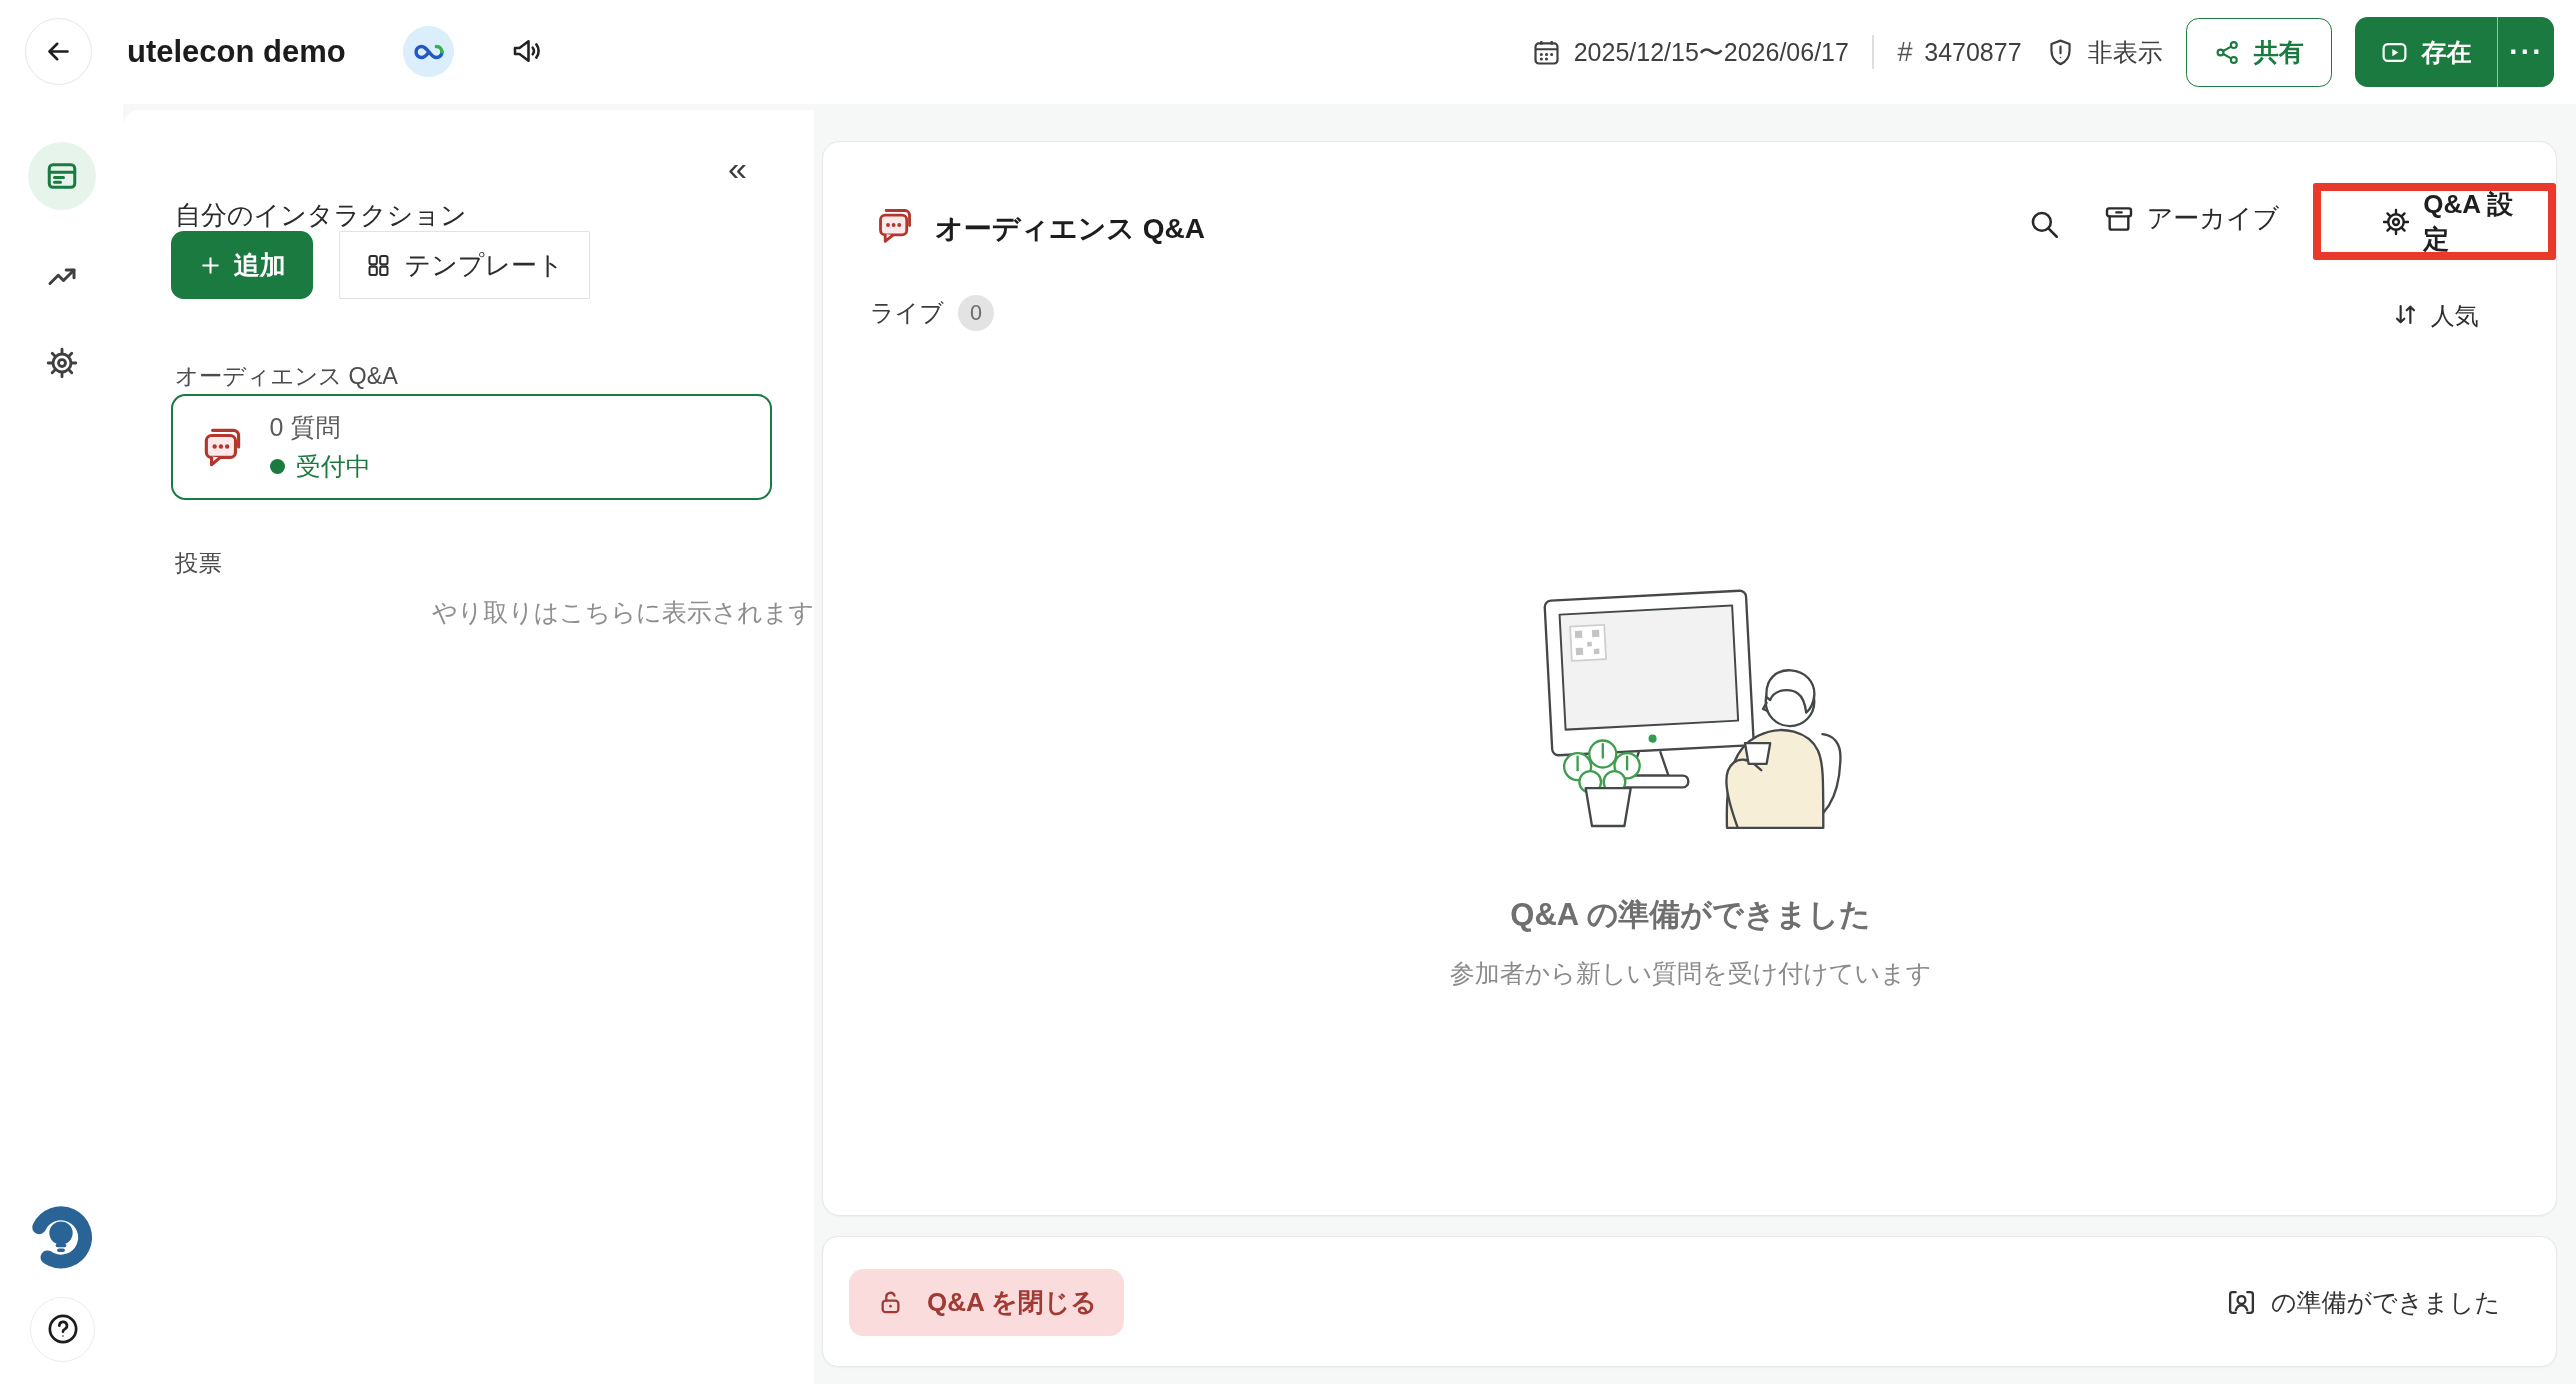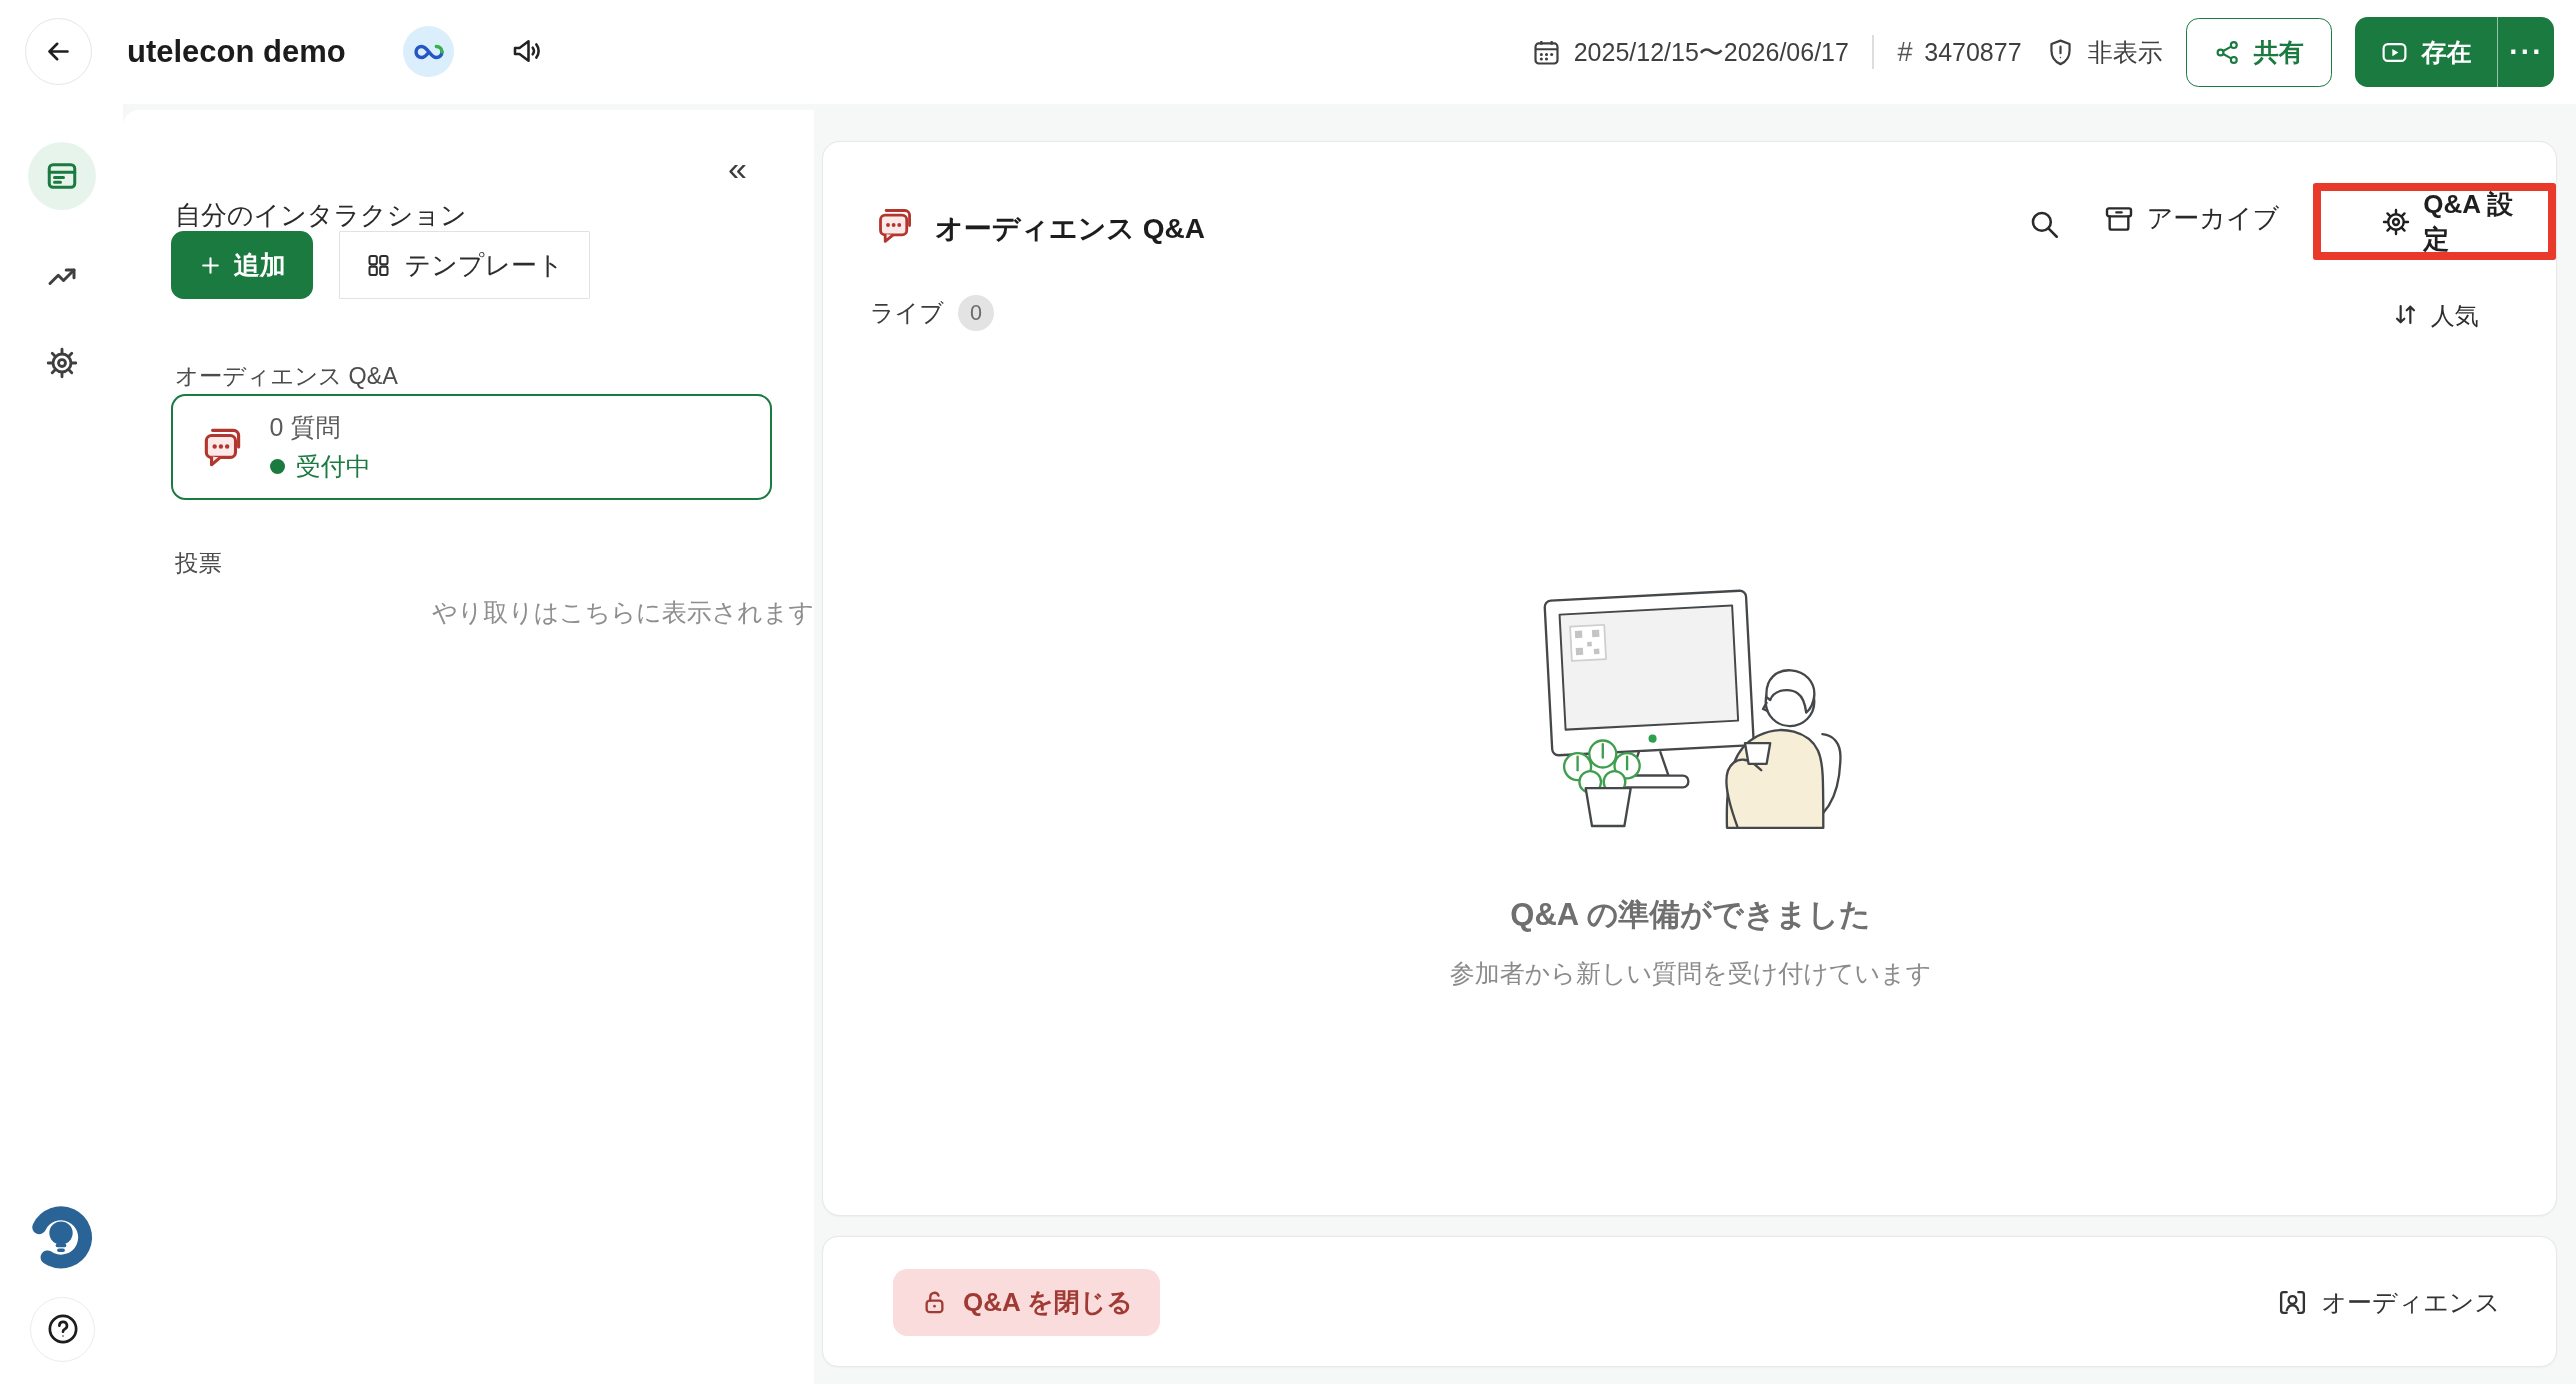--- a/index.html
+++ b/index.html
@@ -92,21 +92,21 @@
   .illus{position:absolute;left:679px;top:441px;}
   .empty-head{position:absolute;left:0;width:1735px;top:752px;text-align:center;
     font-size:31px;font-weight:700;color:#6f6f6f;}
   .empty-sub{position:absolute;left:0;width:1735px;top:815px;text-align:center;font-size:25px;color:#8b8b8b;}
 
   
   .foot-card{position:absolute;left:822px;top:1236px;width:1735px;height:131px;background:#fff;
     border:1.4px solid #e8e8e8;border-radius:16px;box-shadow:0 0.9px 1.8px rgba(0,0,0,.04);}
   .btn-close{position:absolute;left:26px;top:32px;height:67px;padding:0 27px;border:none;border-radius:14.4px;
     background:var(--pink-bg);color:var(--maroon);font-size:26px;font-weight:600;
-    display:flex;align-items:center;gap:14px;cursor:pointer;margin-left:44px;}
+    display:flex;align-items:center;gap:22px;cursor:pointer;}
   .view-part{position:absolute;right:56px;top:49px;display:flex;align-items:center;gap:13.5px;
     font-size:25px;color:#333;cursor:pointer;}
 </style>
 </head>
 <body>
 
 <div class="app">
 
   <header class="topbar">
     <button class="back-btn">
@@ -404,18 +404,18 @@
     </button>
 
     <div class="view-part">
       <span>
         <svg width="31" height="31" viewBox="0 0 24 24" fill="none" stroke="currentColor" stroke-width="1.8" stroke-linecap="round" stroke-linejoin="round">
           <path d="M7.5 4H5A1.8 1.8 0 0 0 3.2 5.8v12.4A1.8 1.8 0 0 0 5 20h2.5M16.5 4H19a1.8 1.8 0 0 1 1.8 1.8v12.4A1.8 1.8 0 0 1 19 20h-2.5"></path>
           <circle cx="12" cy="10" r="3"></circle>
           <path d="M7.6 18c.8-2.6 2.4-3.9 4.4-3.9s3.6 1.3 4.4 3.9"></path>
         </svg>
       </span>
-      <span>オーディエンス</span>
+      <span>の準備ができました</span>
     </div>
   </section>
 
 </div>
 
 
 </body></html>

